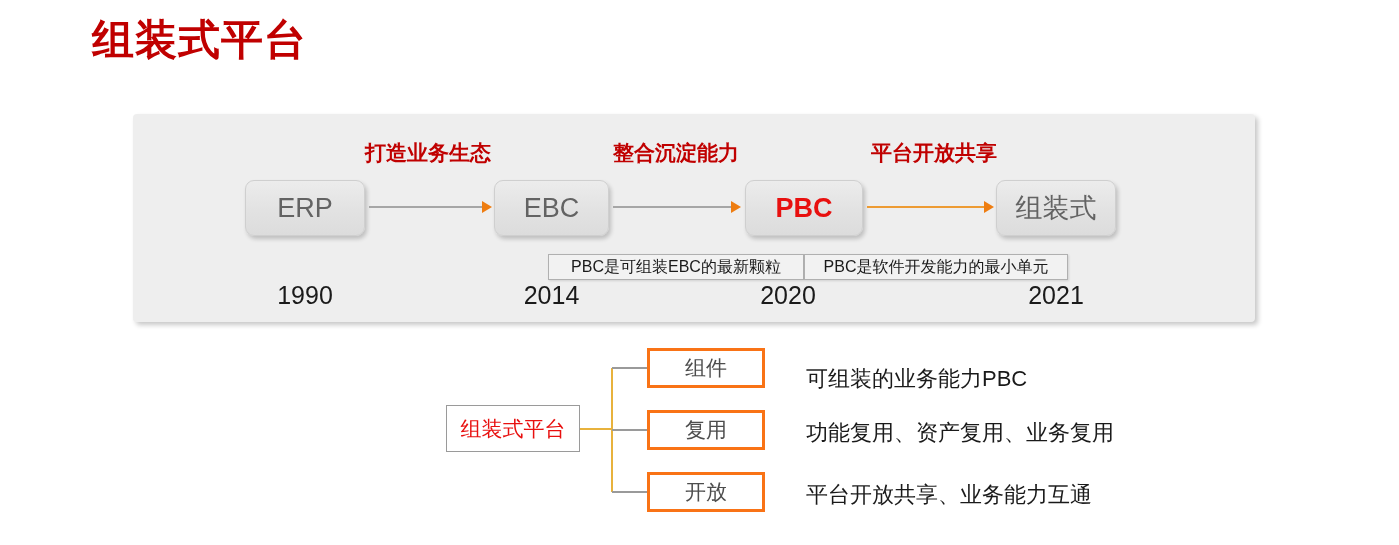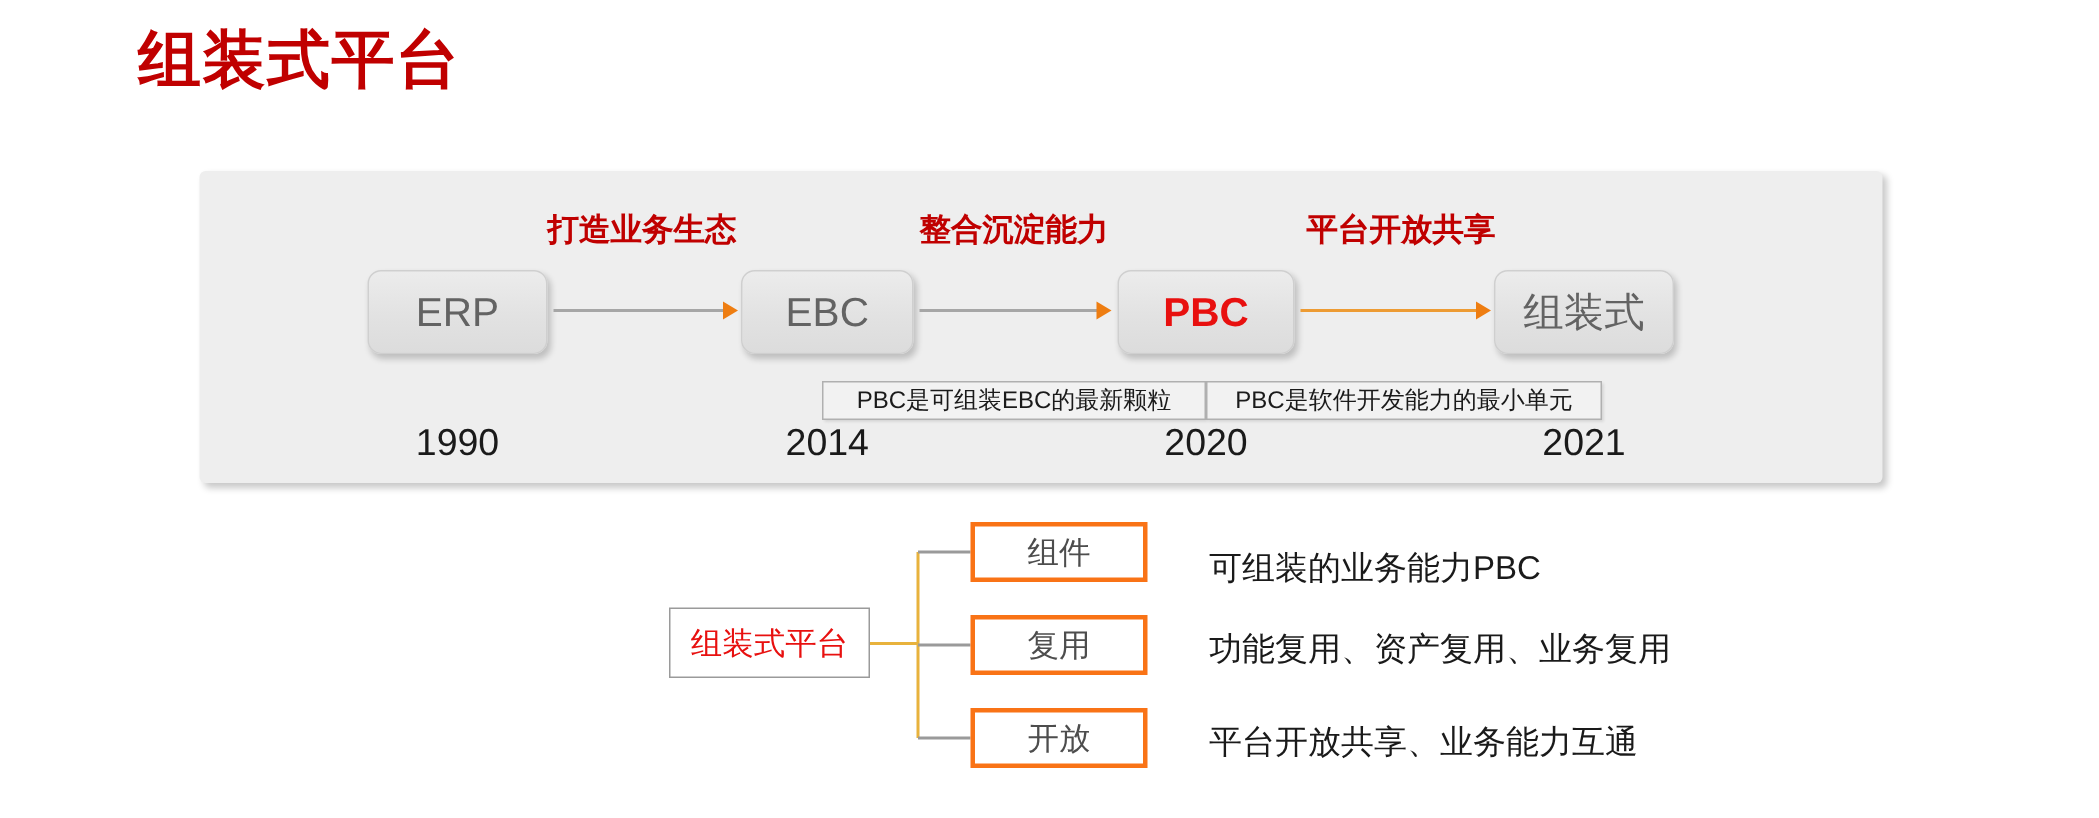--- a/index.html
+++ b/index.html
@@ -132,21 +132,21 @@
   .year {
     position: absolute;
     top: 281px;
     font-size: 25px;
     color: #1a1a1a;
     white-space: nowrap;
     text-align: center;
   }
   .year-1 { left: 245px; width: 120px; }
   .year-2 { left: 494px; width: 115px; }
-  .year-3 { left: 745px; width: 118px; }
+  .year-3 { left: 729px; width: 118px; }
   .year-4 { left: 996px; width: 120px; }
 
   .tree-root {
     position: absolute;
     left: 446px;
     top: 405px;
     width: 134px;
     height: 47px;
     border: 1px solid #9a9a9a;
     background: #ffffff;

